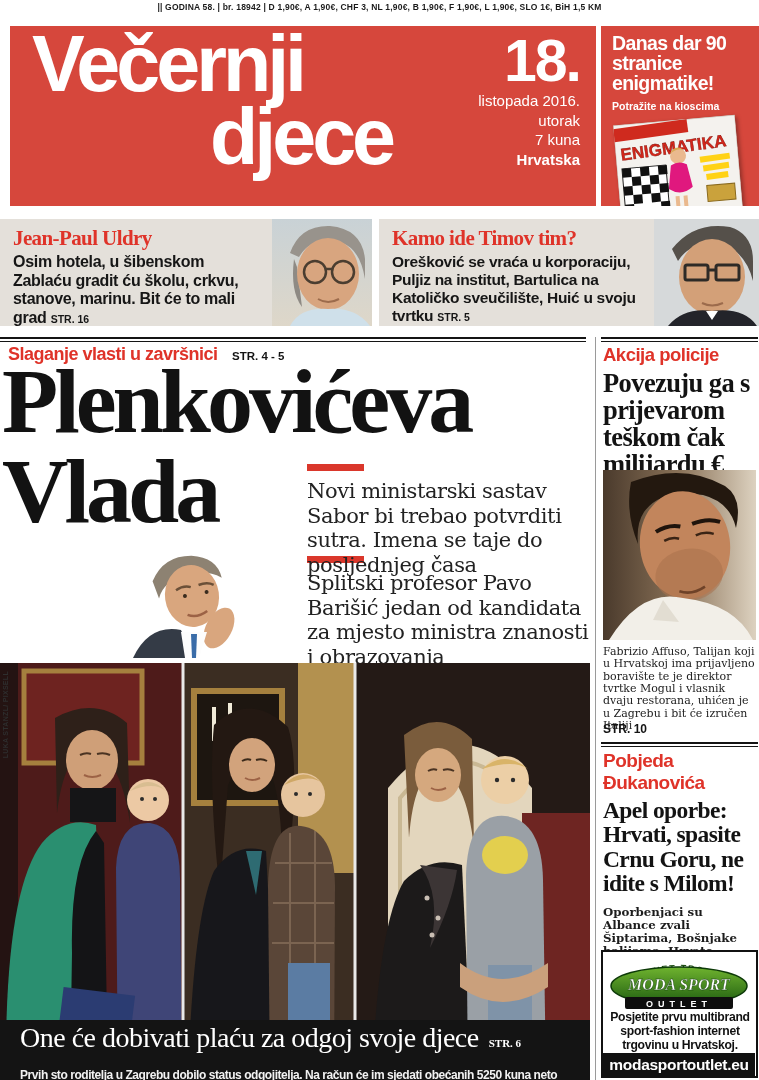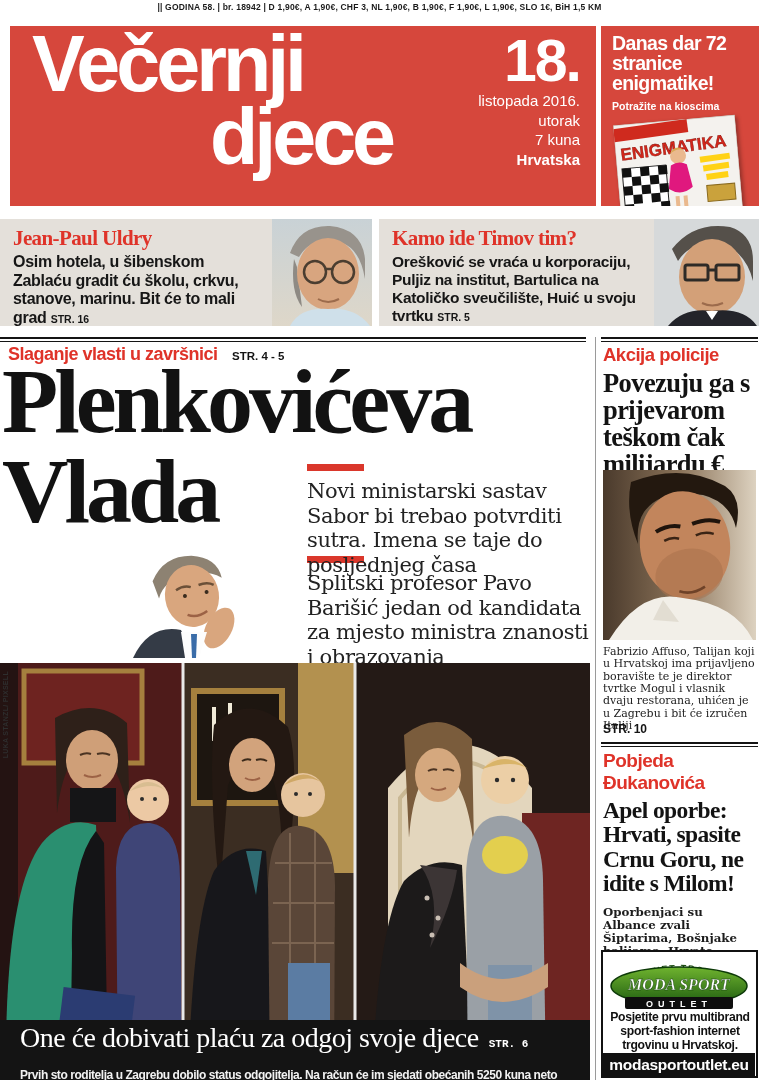--- a/index.html
+++ b/index.html
@@ -65,21 +65,21 @@
   .rc-pg { font-size:12px; font-weight:bold; color:#141414; }
 
   
   .mainphoto { left:0; top:663px; width:590px; height:417px; overflow:hidden; }
   .credit { position:absolute; left:2px; top:8px; font-size:7px; font-weight:bold; color:#2e2e2e;
             writing-mode:vertical-rl; transform:rotate(180deg); letter-spacing:.3px; }
   .capbar { position:absolute; left:0; bottom:0; width:590px; height:60px; background:#141414;
             color:#fff; padding:3px 0 0 20px; }
   .capbar .h { font-family:"Liberation Serif","DejaVu Serif",serif; font-size:28px;
                letter-spacing:-.5px; line-height:1.1; white-space:nowrap; }
-  .capbar .pg { font-size:11px; font-weight:bold; font-family:Liberation Mono, monospace;
+  .capbar .pg { font-size:11px; font-weight:bold; font-family:Liberation Serif, serif;
                 margin-left:10px; letter-spacing:0; }
   .capbar .s { font-size:12px; font-weight:bold; color:#f2f2f2; letter-spacing:-.45px; margin-top:14px; }
 
   
   .ad { left:601px; top:950px; width:157px; height:128px; background:#fff; border:2.5px solid #111; }
   .ad-text { position:absolute; left:4px; top:58px; width:146px; text-align:center; font-size:12.2px;
              line-height:1.15; color:#111; font-weight:bold; letter-spacing:-.3px; }
   .ad-url { position:absolute; left:0; bottom:0; width:152px; height:23px; background:#111;
             color:#fff; font-weight:bold; font-size:15.5px; text-align:center; line-height:23px;
             letter-spacing:-.3px; }
@@ -99,21 +99,21 @@
     <div class="dateblock">
       <div class="day">18.</div>
       <div class="dl">listopada 2016.</div>
       <div class="dl">utorak</div>
       <div class="dl">7 kuna</div>
       <div class="ed">Hrvatska</div>
     </div>
   </div>
 
   <div class="abs promo">
-    <div class="promo-title">Danas dar 72 stranice enigmatike!</div>
+    <div class="promo-title">Danas dar 90 stranice enigmatike!</div>
     <div class="promo-sub">Potražite na kioscima</div>
     <div class="promo-mag">
       <svg width="122" height="94" viewBox="0 0 122 94">
         <rect width="122" height="94" fill="#f4f2ee" stroke="#c9c4bc"></rect>
         <rect x="-4" y="2" width="78" height="13" fill="#cf2a1e" transform="rotate(-3 35 8)"></rect>
         <text x="5" y="33" font-size="17" font-weight="bold" fill="#d4261a" stroke="#7a0f08" stroke-width="0.4" transform="rotate(-3 60 30)" font-family="Liberation Sans, sans-serif">ENIGMATIKA</text>
         <g>
           <rect x="5" y="44" width="44" height="44" fill="#fff" stroke="#222"></rect>
           <rect x="5" y="44" width="9" height="9" fill="#111"></rect>
             <rect x="23" y="44" width="9" height="9" fill="#111"></rect>

